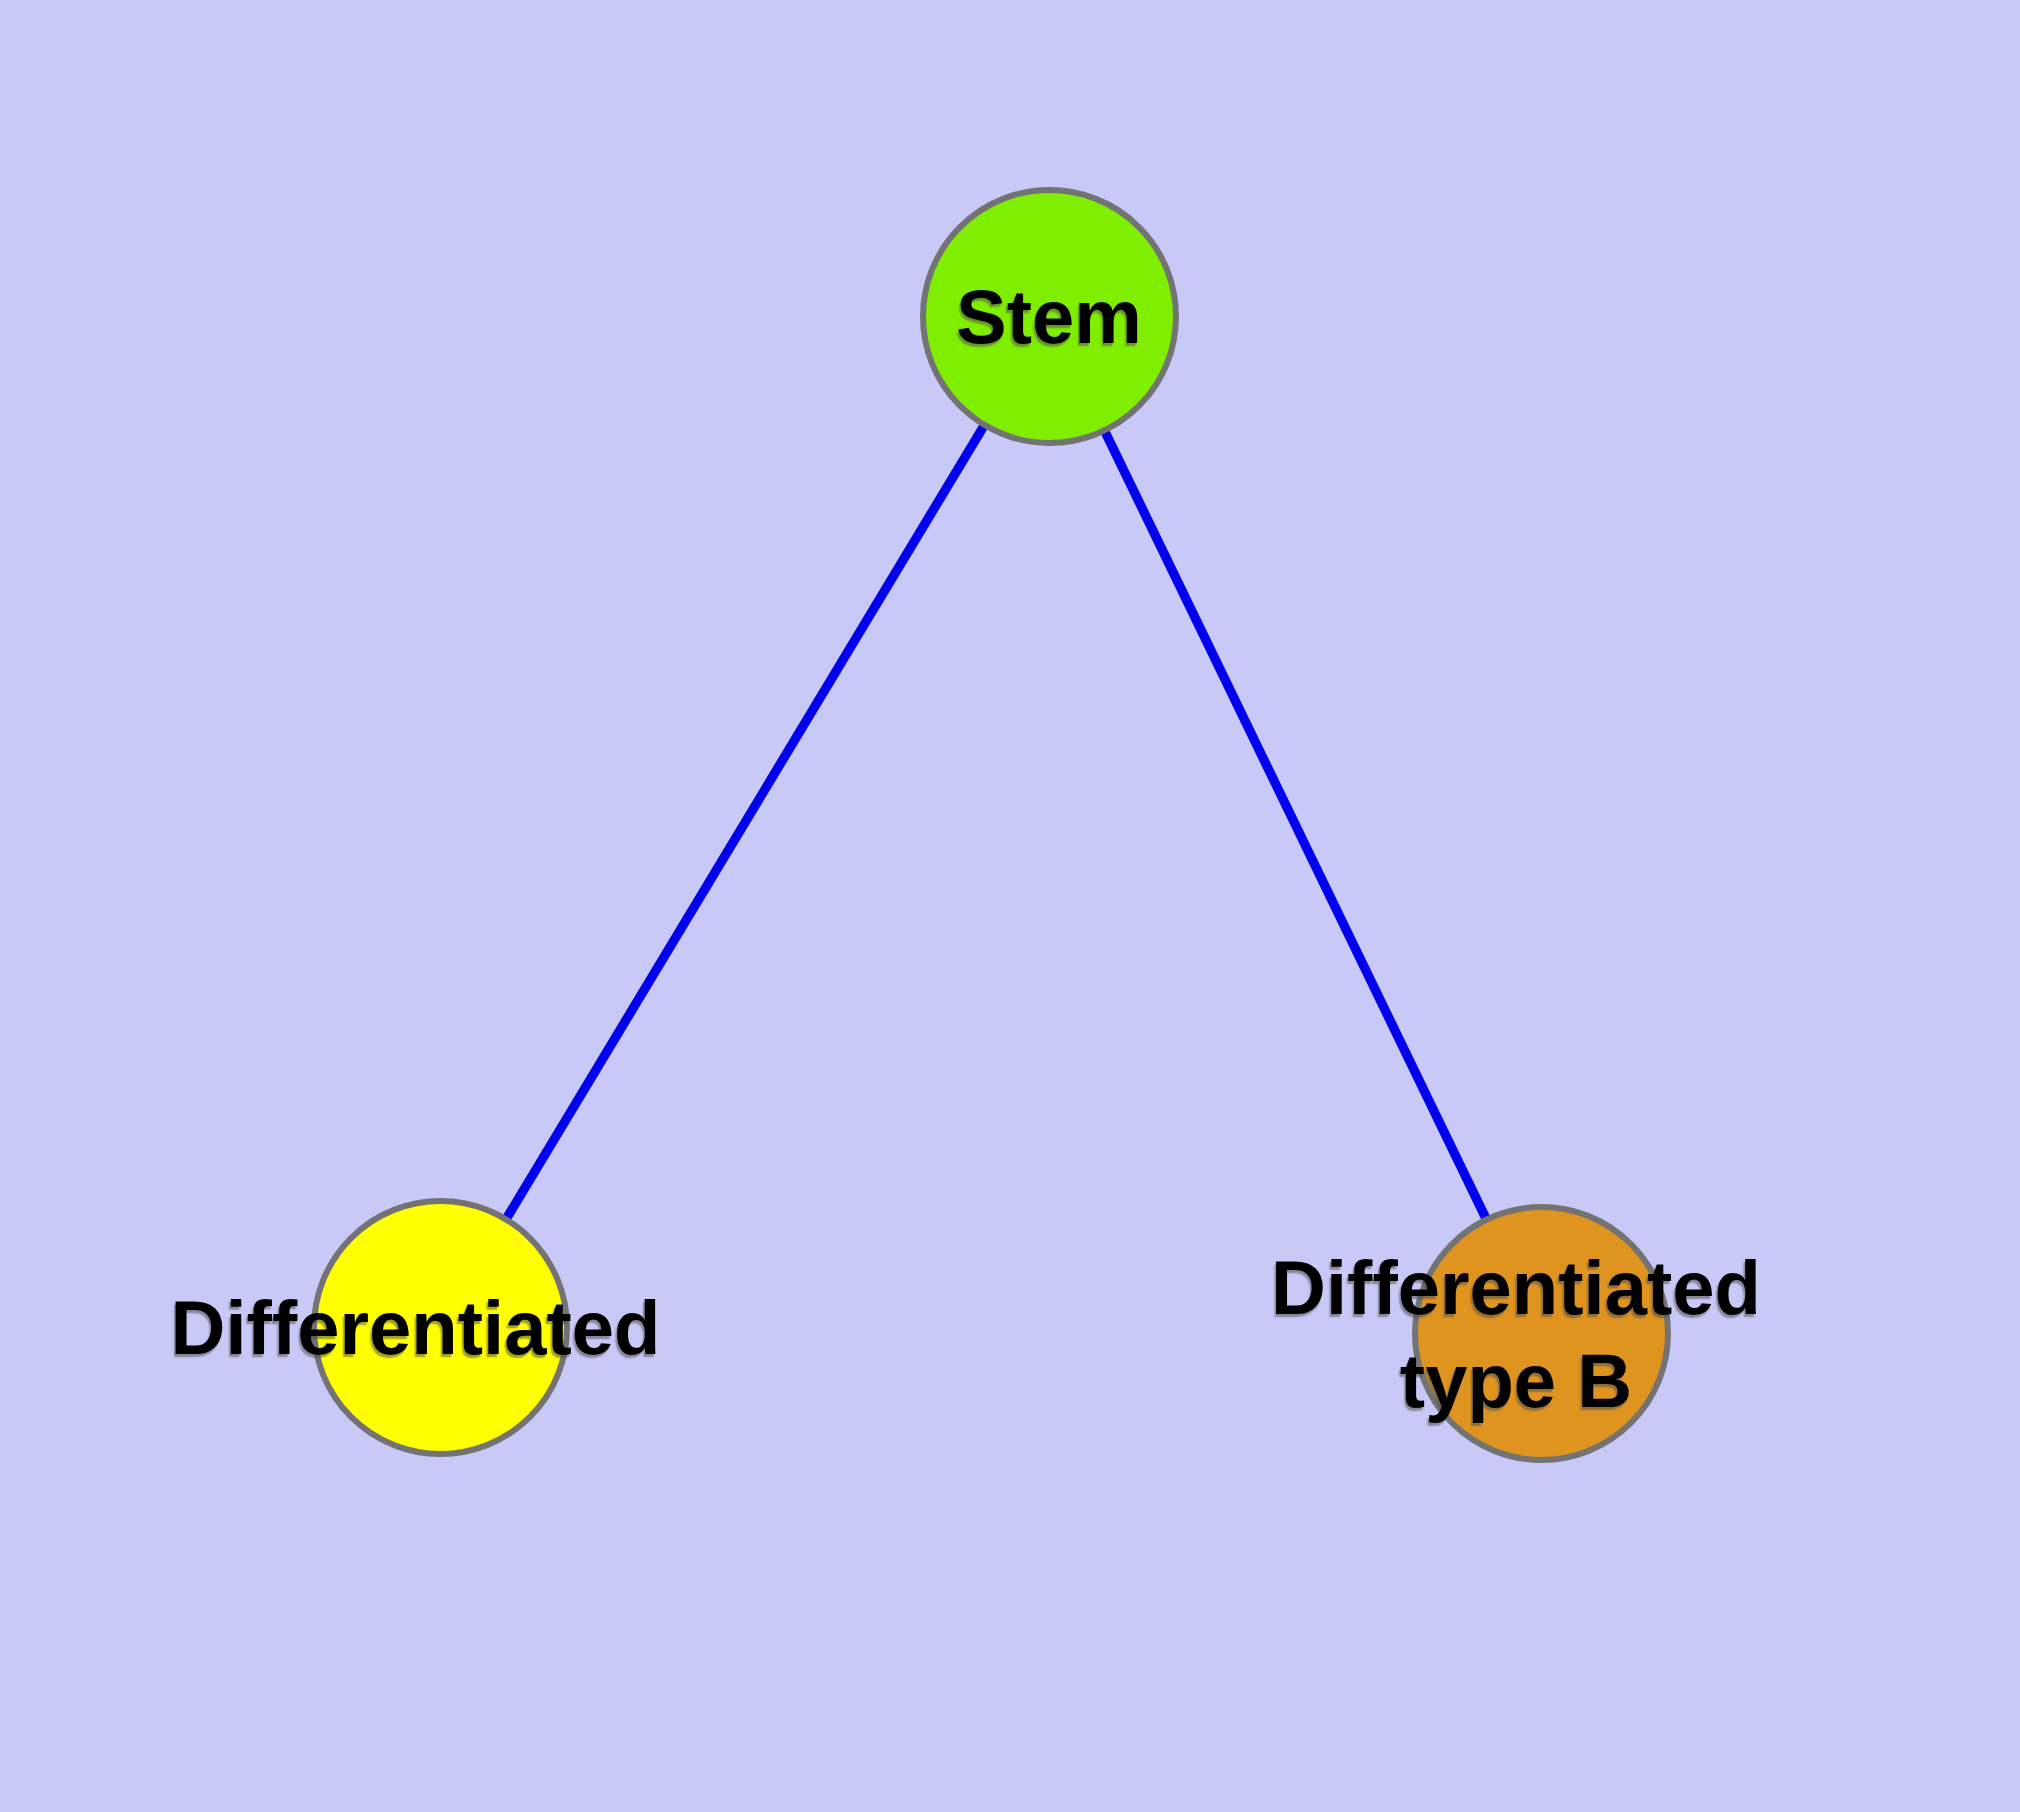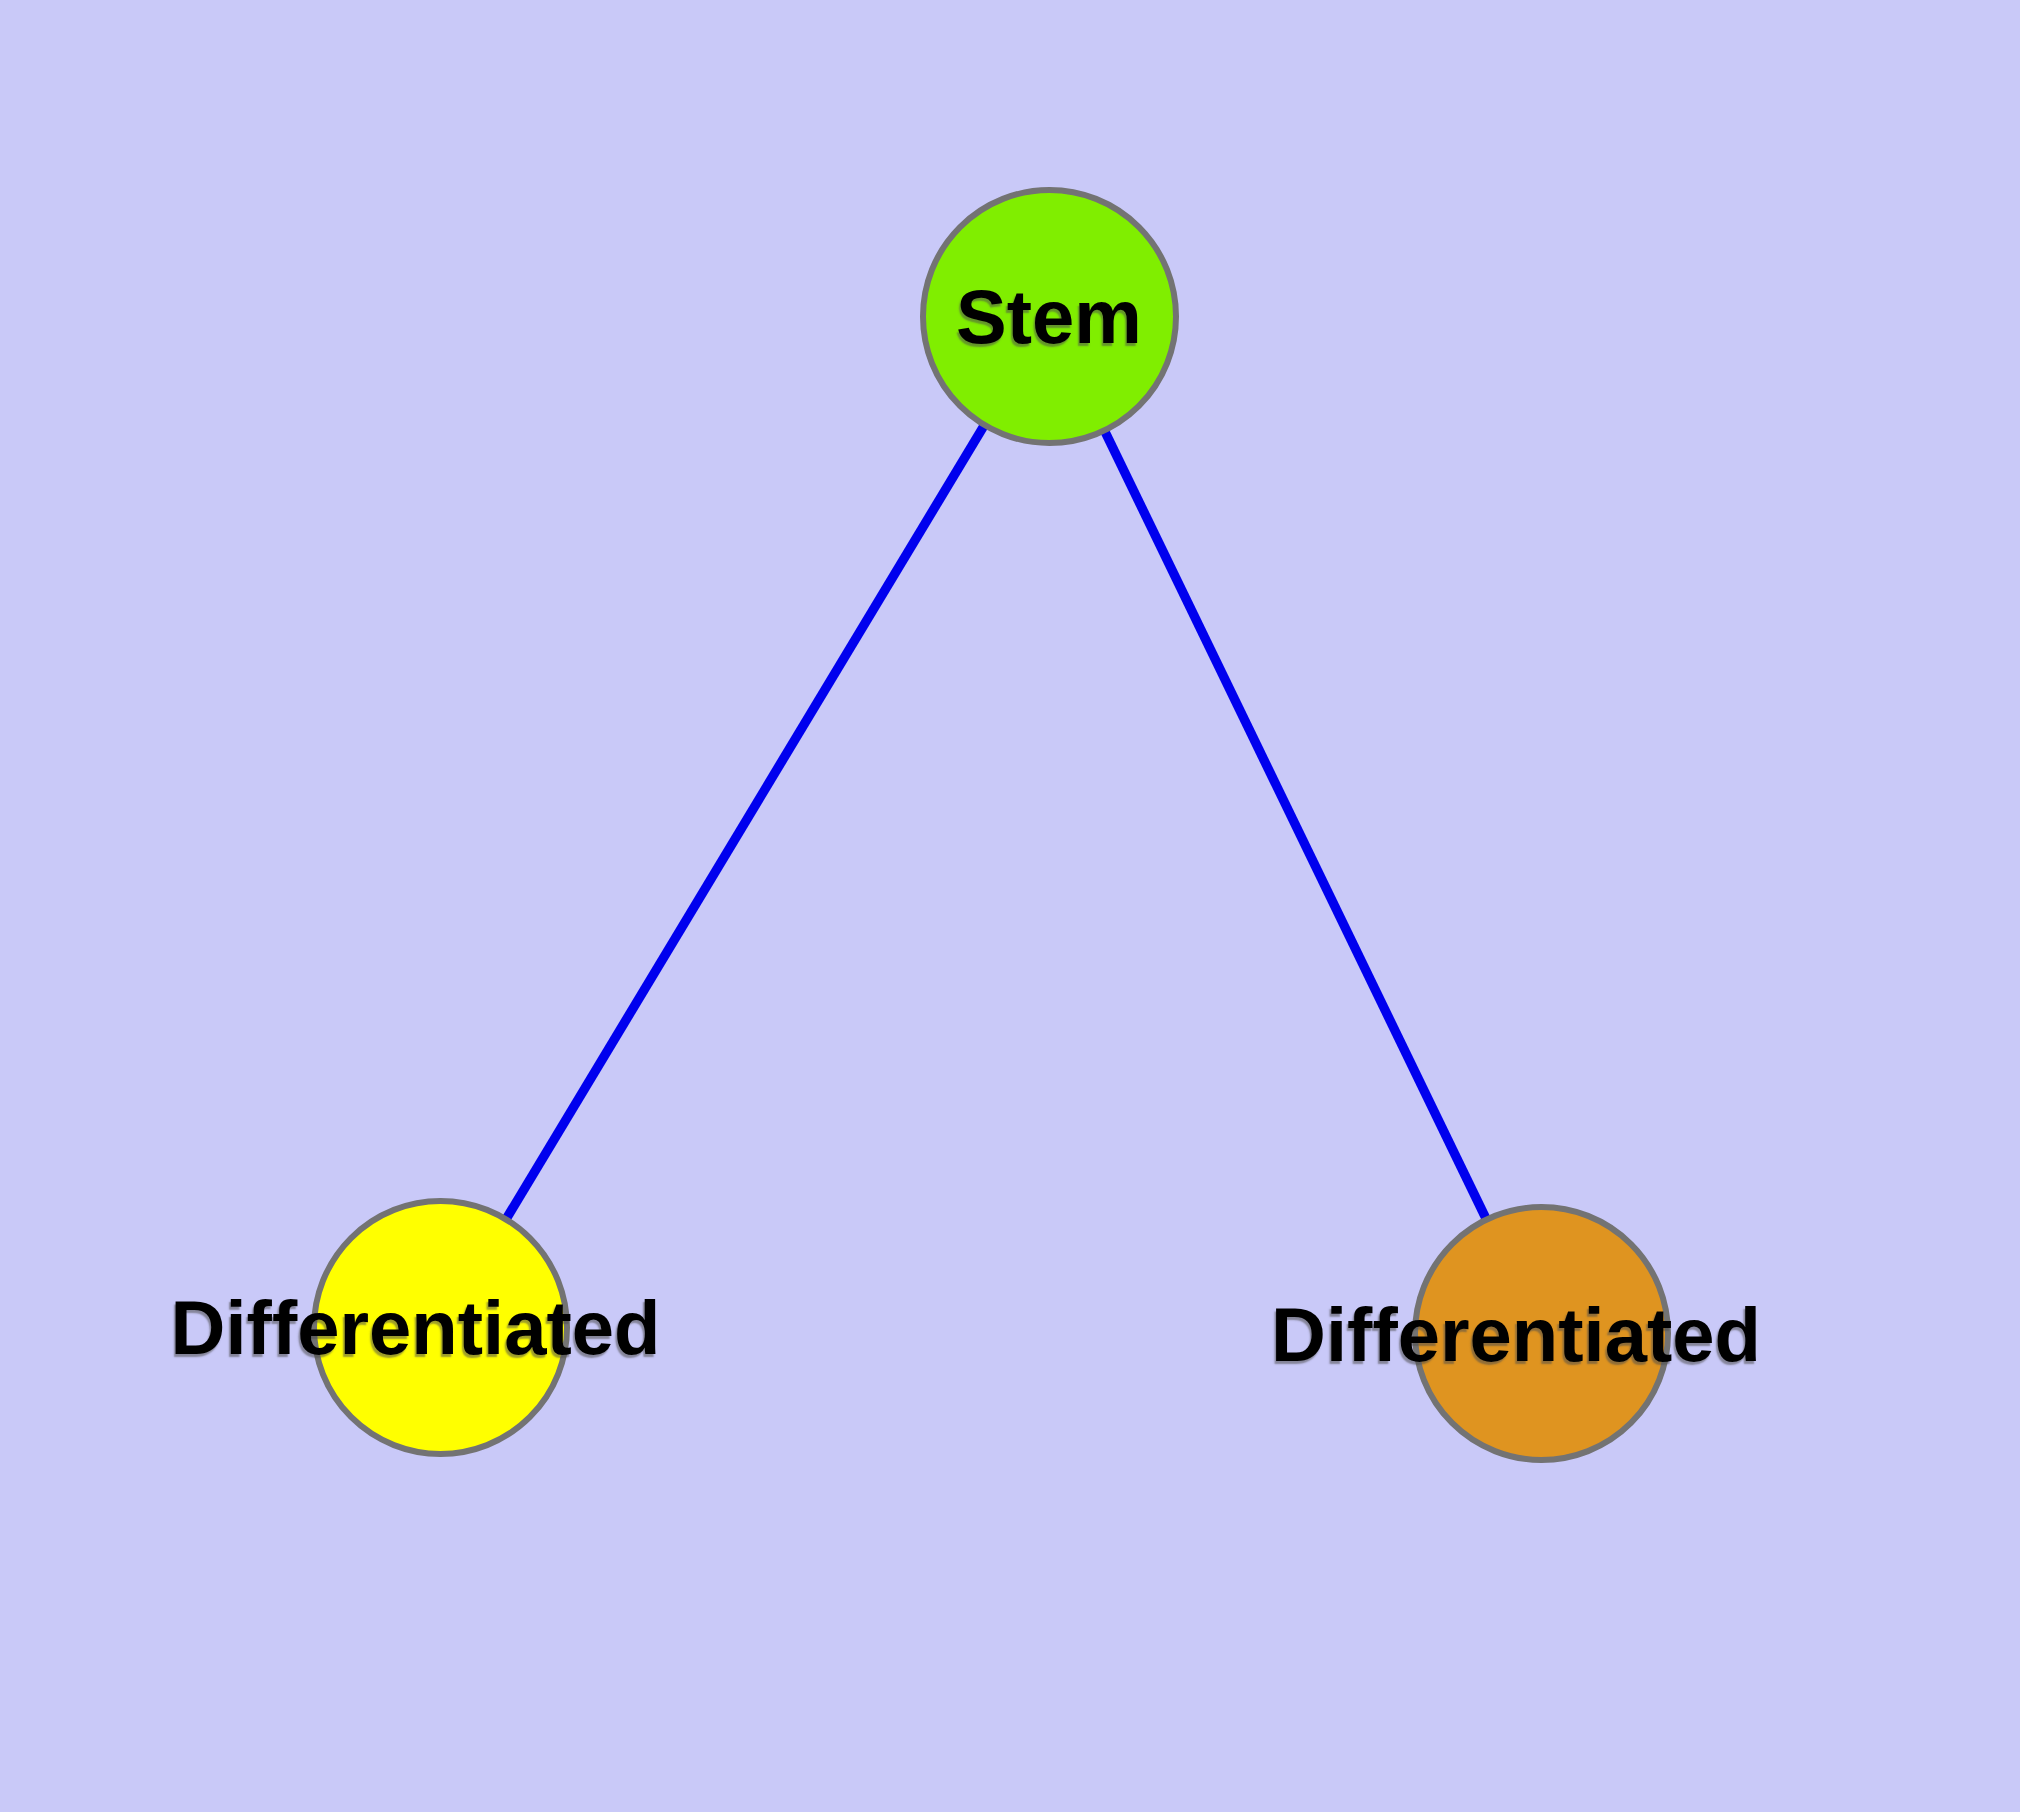--- a/index.html
+++ b/index.html
@@ -77,14 +77,15 @@
 <div class="node-label label-stem">
   <span>Stem</span>
 </div>
 
 <div class="node-label label-type-a">
   <span>Differentiated</span>
 </div>
 
 <div class="node-label label-type-b">
   <span>Differentiated</span>
+  <span>type B</span>
 </div>
 
 
 </body></html>

